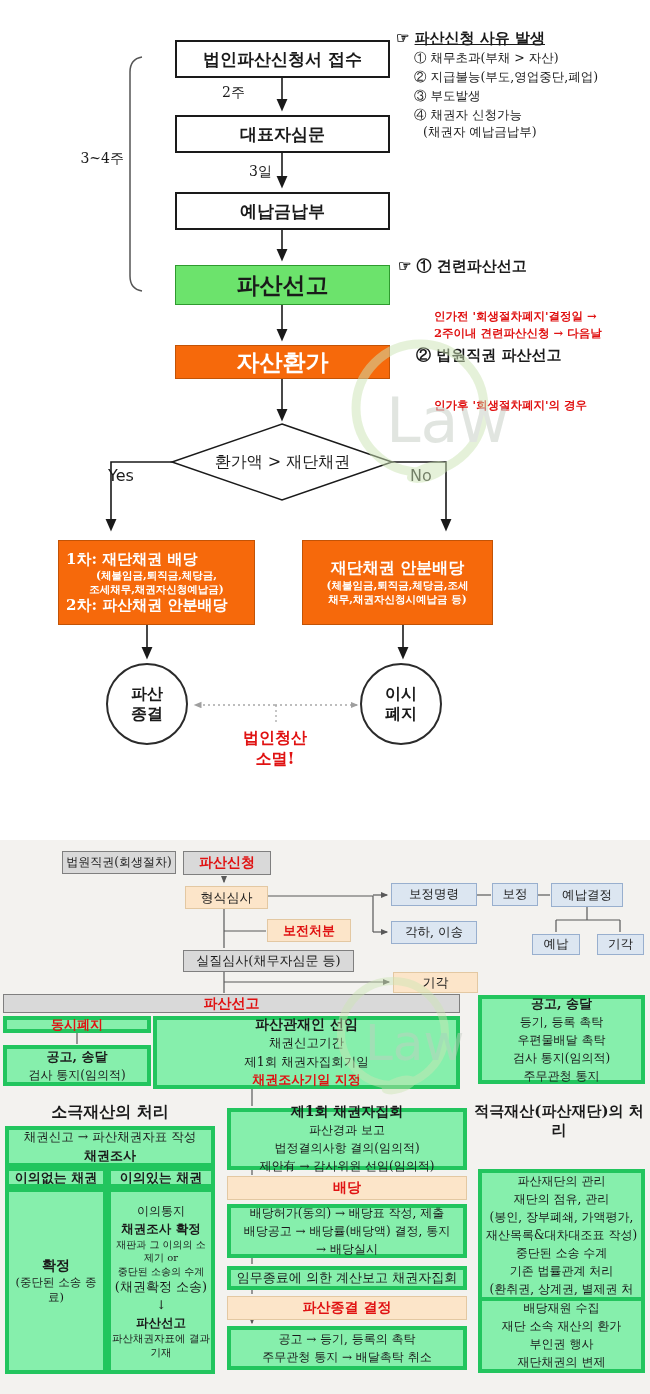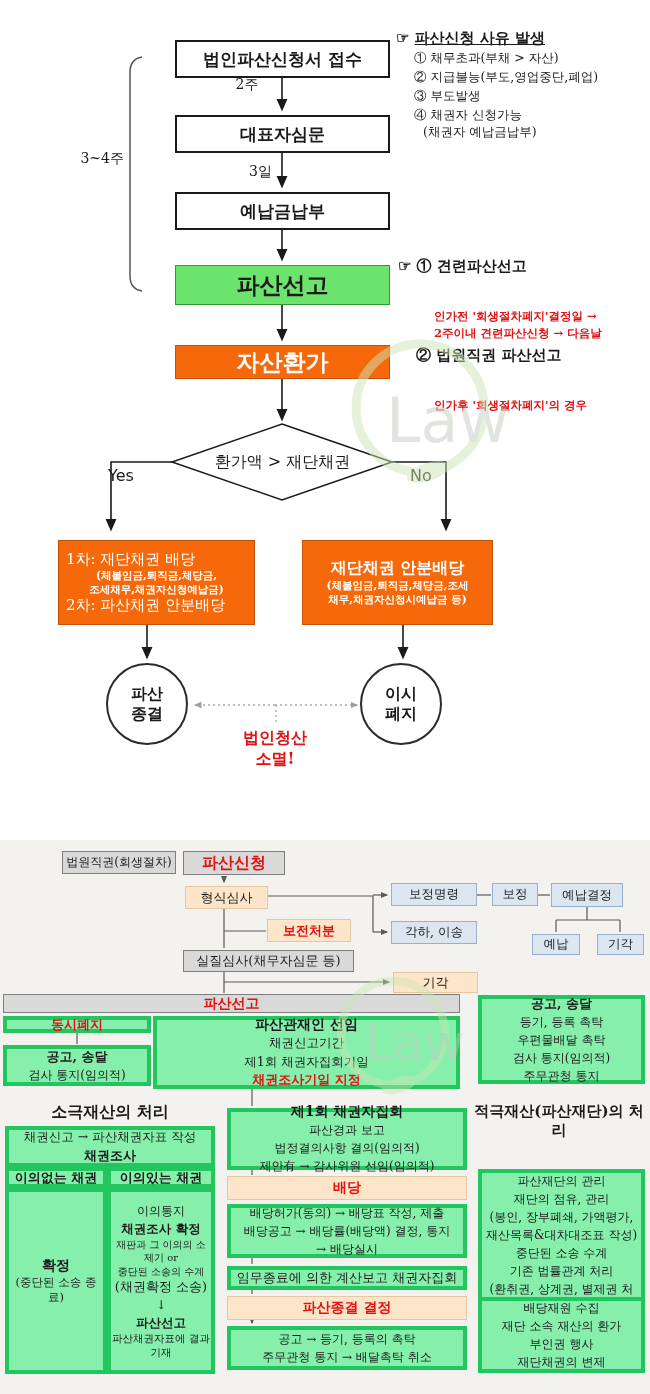--- a/index.html
+++ b/index.html
@@ -15,21 +15,21 @@
   .obox  { background:#f6690b; border:1px solid #c25306; color:#fff; }
   .obig  { font-size:23px; font-weight:700; }
   .circle { border:2px solid #2b2b2b; border-radius:50%; background:#fff; font-weight:700; font-size:16px; line-height:1.25; }
   .rednote { color:#e01212; font-weight:700; font-size:16px; line-height:1.3; }
   .lbl { font-size:14px; }
   .note-title { font-weight:700; font-size:15px; text-decoration:underline; }
   .note-item { font-size:12.5px; line-height:1.52; margin-left:18px; }
   .note-item2 { font-size:12.5px; line-height:1.3; margin-left:27px; }
   .nt { font-weight:700; font-size:15px; }
   .redsm { color:#e01212; font-size:11.5px; font-weight:700; line-height:1.5; margin-left:36px;margin-top:32px; }
-  .orst1 { font-size:15px; font-weight:400; align-self:flex-start; padding-left:7px; }
+  .orst1 { font-size:15px; font-weight:700; align-self:flex-start; padding-left:7px; }
   .orsm { font-size:10.5px; font-weight:700; line-height:1.3; }
   
   .panel { background:#f3f2ef; }
   .gbox { background:#d9d9d9; border:1px solid #7f7f7f; font-size:12.5px; }
   .bbox { background:#dce6f1; border:1px solid #98afce; font-size:12.5px; }
   .pbox { background:#fce5c9; border:1px solid #e3c8a2; font-size:13px; }
   .cbox { background:#86efac; border:4px solid #22c55e; font-size:12px; }
   .red { color:#e01212; }
   .b { font-weight:700; }
   .fs10 { font-size:10px; line-height:1.35; }
@@ -97,21 +97,21 @@
     <path d="M252,1170 V1175"></path>
     <path d="M252,1258 V1264"></path>
     <path d="M252,1290 V1294"></path>
     <path d="M252,1320 V1323" marker-end="url(#mg)"></path>
   </g>
 </svg>
 
 <div class="abs lbl z2" style="left:58px;top:150px;width:66px;text-align:right">3~4주</div>
 
 <div class="abs d1box ctr z2" style="left:175px;top:40px;width:215px;height:38px">법인파산신청서 접수</div>
-<div class="abs lbl z2" style="left:222px;top:76px;width:50px;text-align:center">2주</div>
+<div class="abs lbl z2" style="left:222px;top:84px;width:50px;text-align:left">2주</div>
 <div class="abs d1box ctr z2" style="left:175px;top:115px;width:215px;height:38px">대표자심문</div>
 <div class="abs lbl z2" style="left:222px;top:163px;width:50px;text-align:right">3일</div>
 <div class="abs d1box ctr z2" style="left:175px;top:192px;width:215px;height:38px">예납금납부</div>
 <div class="abs d1box green ctr z2" style="left:175px;top:265px;width:215px;height:40px">파산선고</div>
 <div class="abs obox obig ctr z2" style="left:175px;top:345px;width:215px;height:34px">자산환가</div>
 
 <div class="abs ctr z2" style="left:195px;top:450px;width:175px;height:24px;font-weight:400;font-size:16px">환가액 &gt; 재단채권</div>
 <div class="abs sans z2" style="left:108px;top:466px;font-size:16px">Yes</div>
 <div class="abs sans z2" style="left:410px;top:466px;font-size:16px">No</div>
 
@@ -147,21 +147,21 @@
 <div class="abs z2" style="left:398px;top:256px;width:250px">
   <div><span class="nt">☞</span>
        <span class="nt">① 견련파산선고</span></div>
   <div class="redsm pre">인가전 '회생절차폐지'결정일 →
 2주이내 견련파산신청 → 다음날</div>
   <div class="nt" style="margin-left:18px;margin-top:3px">② 법원직권 파산선고</div>
   <div class="redsm">인가후 '회생절차폐지'의 경우</div>
 </div>
 
 <div class="abs gbox ctr z2" style="left:62px;top:851px;width:114px;height:23px;font-size:12px">법원직권(회생절차)</div>
-<div class="abs gbox ctr z2 red b" style="left:183px;top:851px;width:102px;height:24px;font-size:16px">파산신청</div>
+<div class="abs gbox ctr z2 red b" style="left:183px;top:851px;width:88px;height:24px;font-size:14px">파산신청</div>
 <div class="abs pbox ctr z2" style="left:185px;top:886px;width:83px;height:23px">형식심사</div>
 <div class="abs bbox ctr z2" style="left:391px;top:883px;width:86px;height:23px">보정명령</div>
 <div class="abs bbox ctr z2" style="left:492px;top:883px;width:46px;height:23px">보정</div>
 <div class="abs bbox ctr z2" style="left:551px;top:883px;width:72px;height:24px">예납결정</div>
 <div class="abs bbox ctr z2" style="left:391px;top:921px;width:86px;height:23px">각하, 이송</div>
 <div class="abs bbox ctr z2" style="left:532px;top:934px;width:48px;height:21px">예납</div>
 <div class="abs bbox ctr z2" style="left:597px;top:934px;width:47px;height:21px">기각</div>
 <div class="abs pbox ctr z2 red b" style="left:267px;top:919px;width:84px;height:23px">보전처분</div>
 <div class="abs gbox ctr z2" style="left:183px;top:950px;width:171px;height:22px;font-size:13px">실질심사(채무자심문 등)</div>
 <div class="abs pbox ctr z2" style="left:393px;top:972px;width:85px;height:21px">기각</div>

